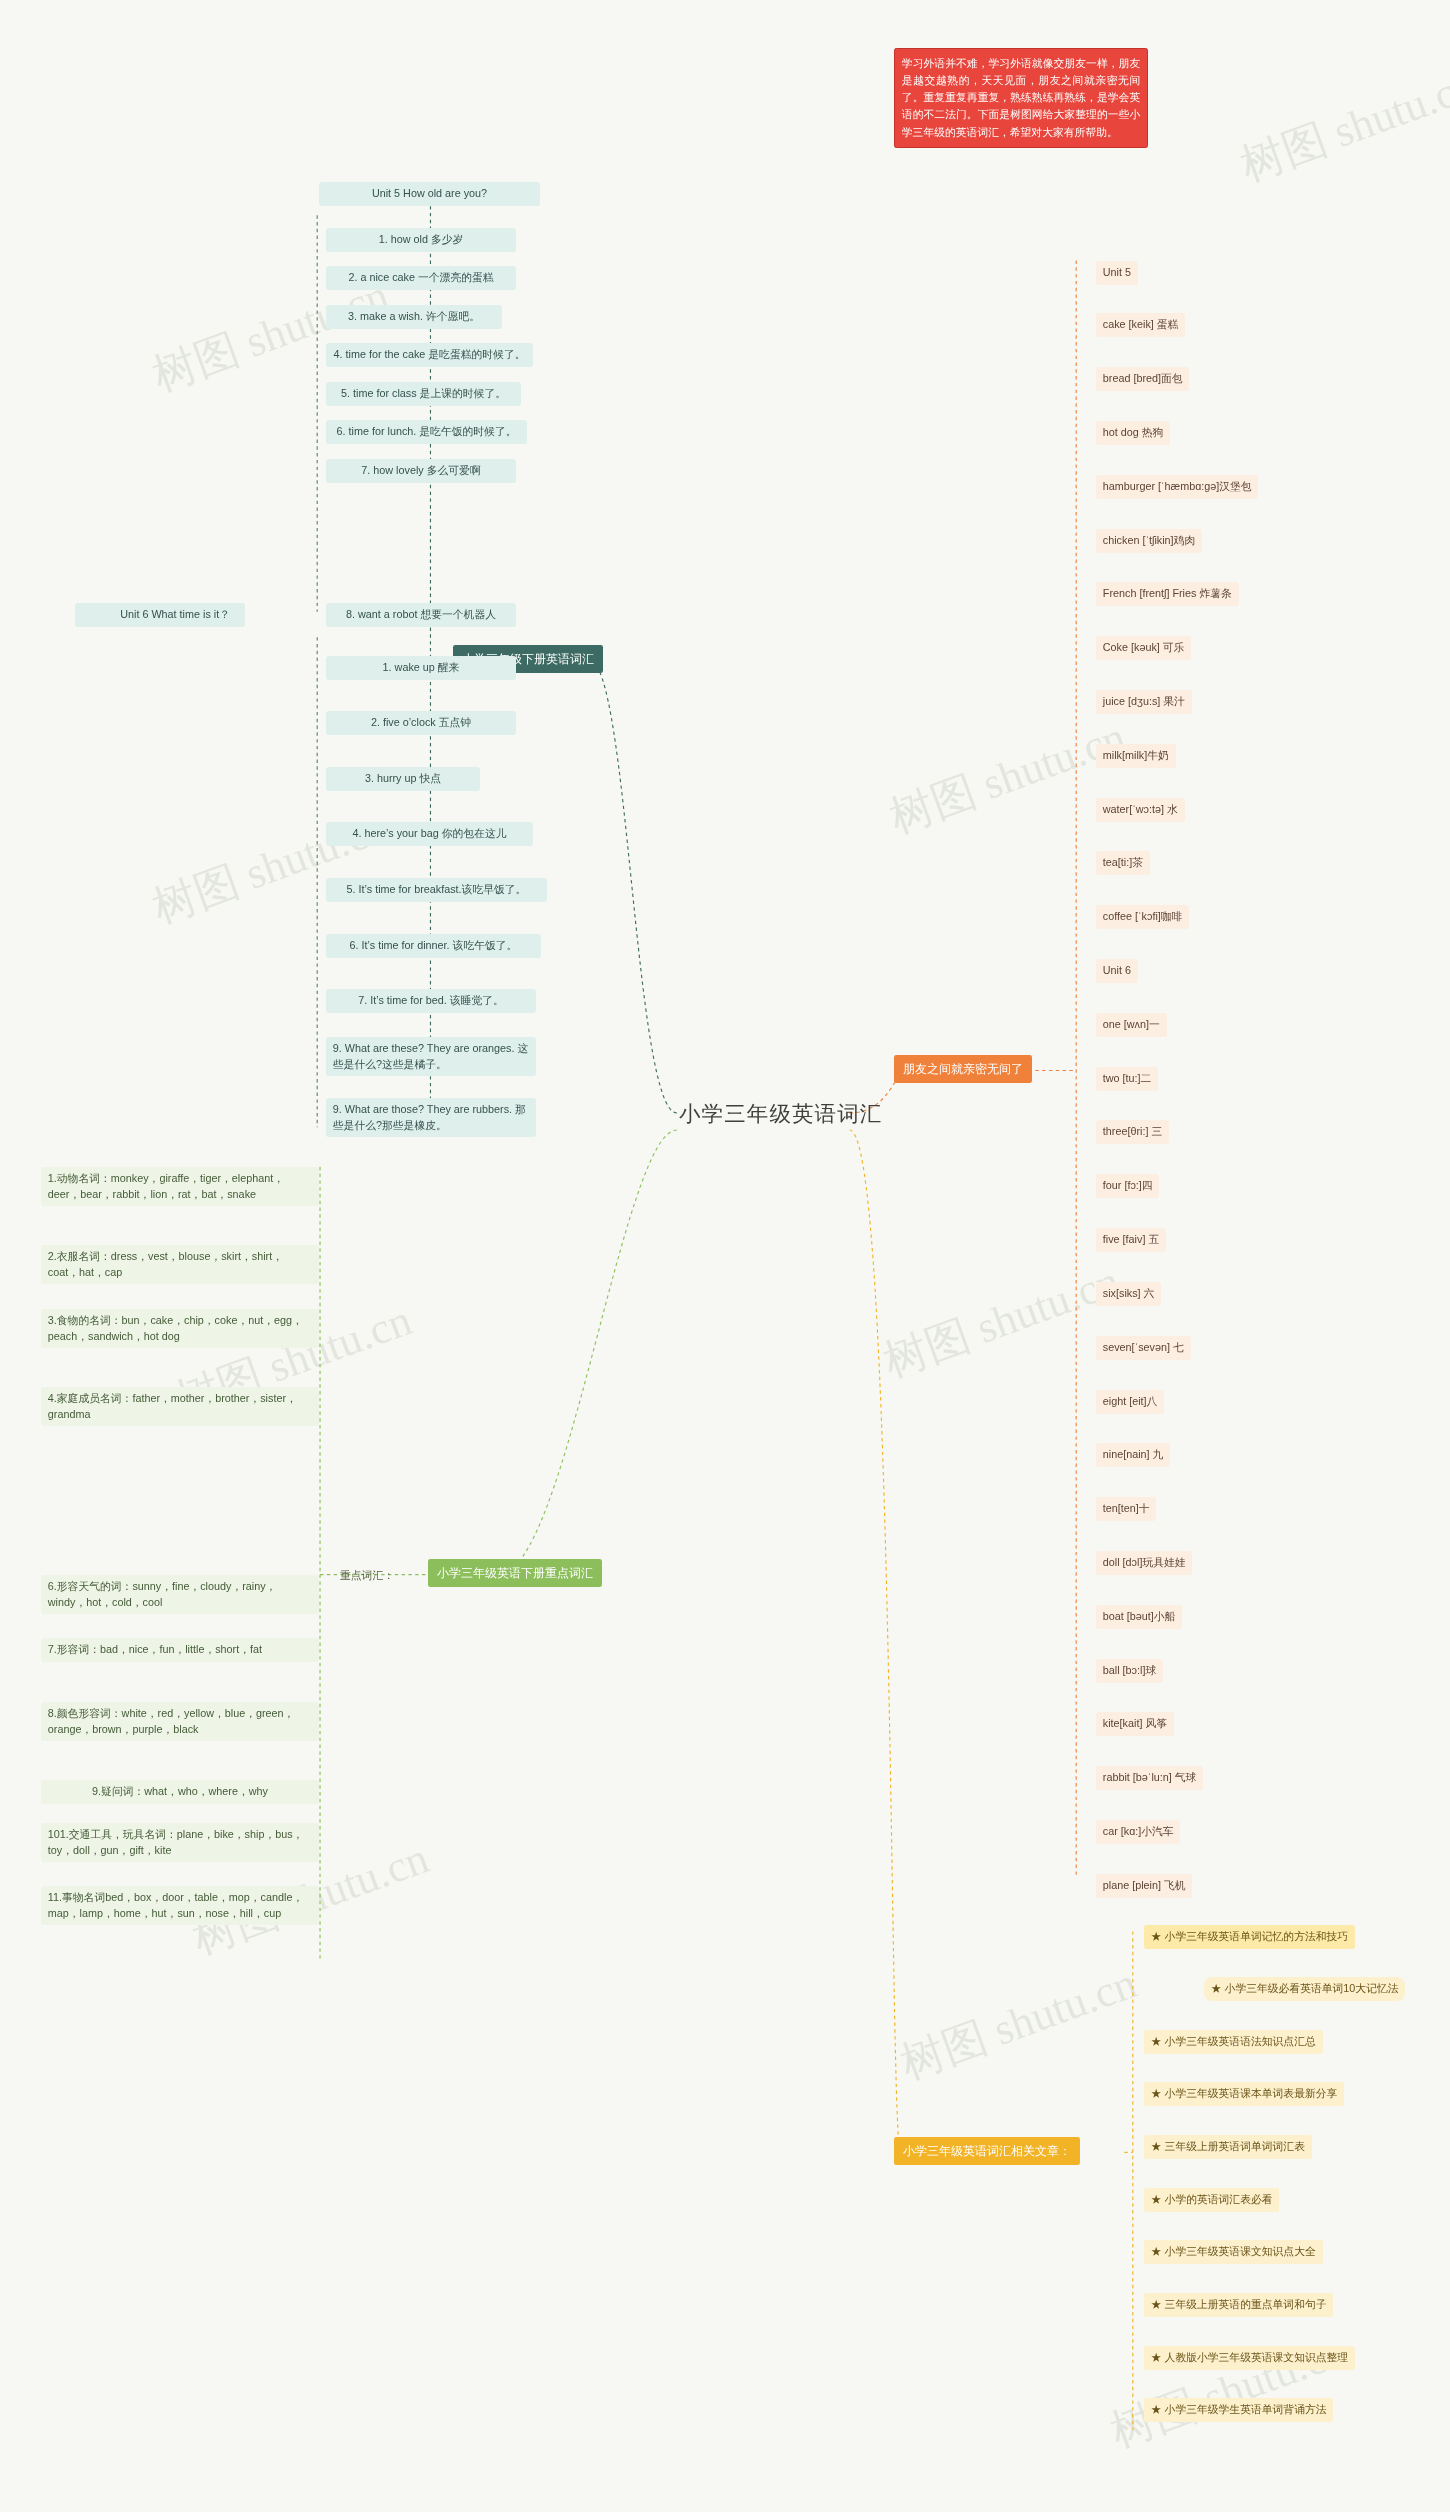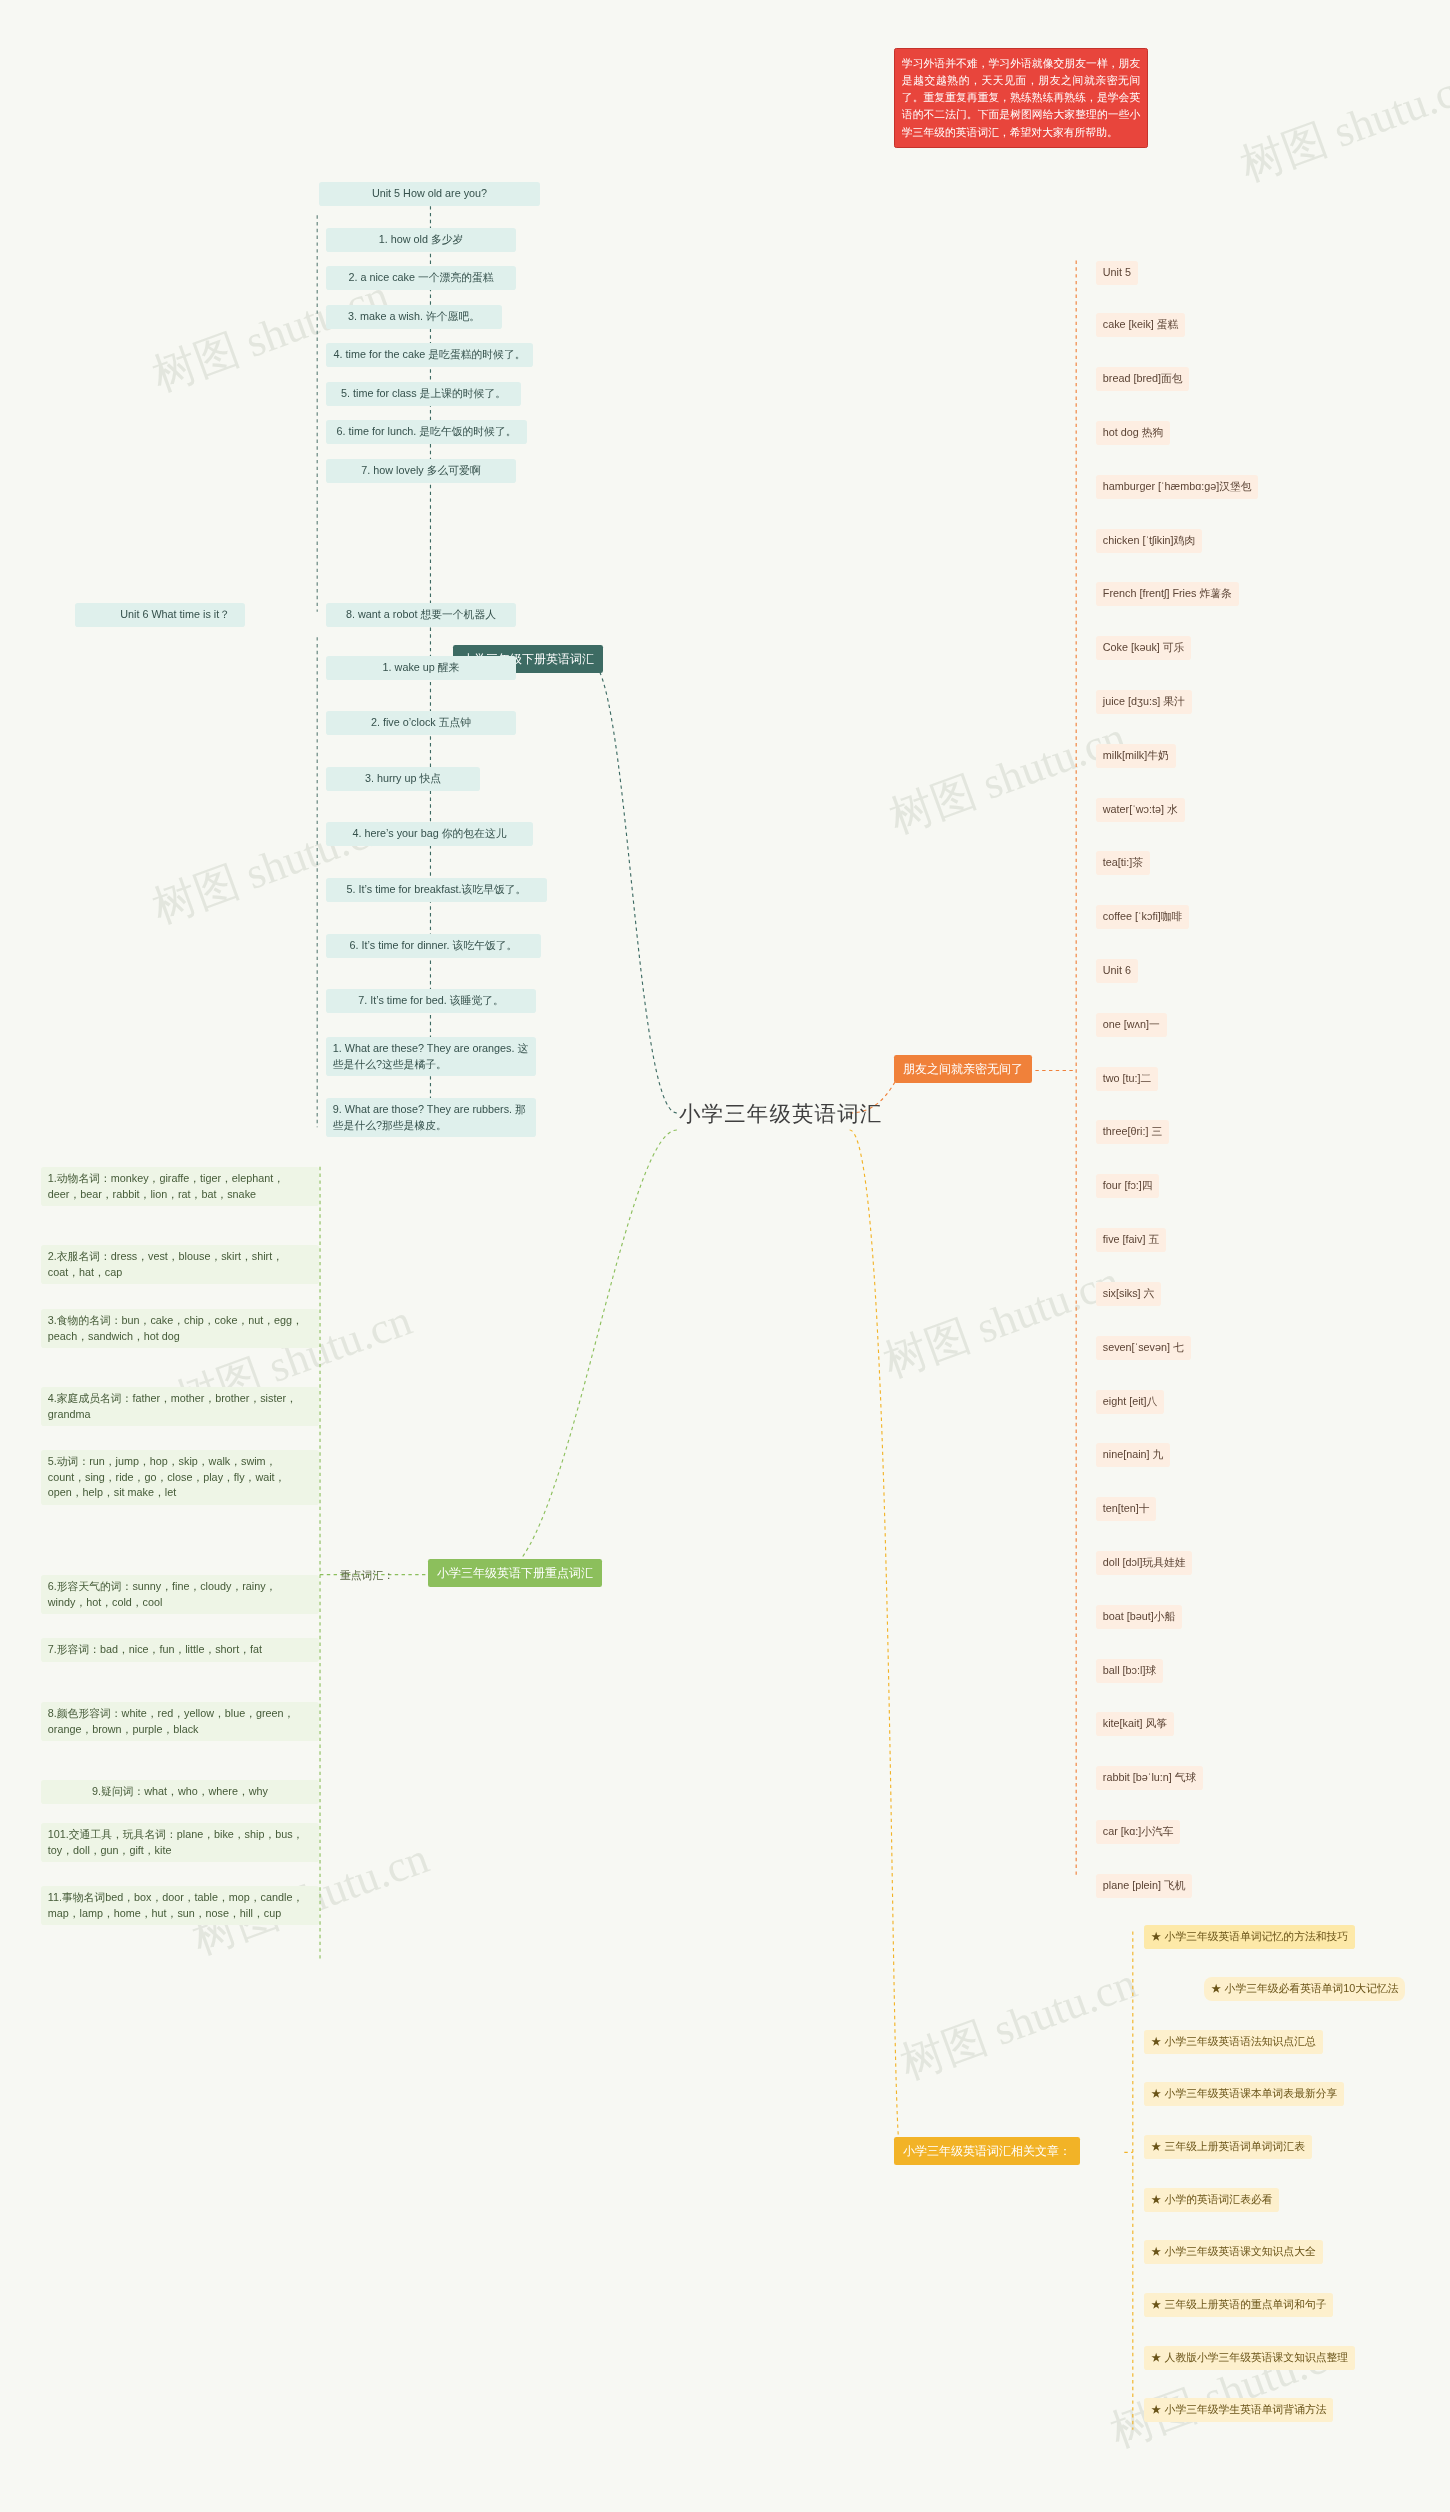--- a/index.html
+++ b/index.html
@@ -151,21 +151,21 @@
 
   <div class="node n-teal" style="left:75px; top:603px; width:170px; text-align:center;padding-left:37px;">Unit 6 What time is it？</div>
 
   <div class="node n-teal" style="left:326px; top:656px; width:190px; text-align:center;">1. wake up 醒来</div>
   <div class="node n-teal" style="left:326px; top:711px; width:190px; text-align:center;">2. five o’clock 五点钟</div>
   <div class="node n-teal" style="left:326px; top:767px; width:154px; text-align:center;">3. hurry up 快点</div>
   <div class="node n-teal" style="left:326px; top:822px; width:207px; text-align:center;">4. here’s your bag 你的包在这儿</div>
   <div class="node n-teal" style="left:326px; top:878px; width:221px; text-align:center;">5. It’s time for breakfast.该吃早饭了。</div>
   <div class="node n-teal" style="left:326px; top:934px; width:215px; text-align:center;">6. It’s time for dinner. 该吃午饭了。</div>
   <div class="node n-teal" style="left:326px; top:989px; width:210px; text-align:center;">7. It’s time for bed. 该睡觉了。</div>
-  <div class="node n-teal" style="left:326px; top:1037px; width:210px;">1. What are these? They are oranges. 这些是什么?这些是橘子。</div>
+  <div class="node n-teal" style="left:326px; top:1037px; width:210px;">9. What are these? They are oranges. 这些是什么?这些是橘子。</div>
   <div class="node n-teal" style="left:326px; top:1098px; width:210px;">9. What are those? They are rubbers. 那些是什么?那些是橡皮。</div>
 
   <div class="lbl-orange" style="left:894px; top:1055px;">朋友之间就亲密无间了</div>
 
   <div class="node n-peach" style="left:1096px; top:261px;">Unit 5</div>
   <div class="node n-peach" style="left:1096px; top:313px;">cake [keik] 蛋糕</div>
   <div class="node n-peach" style="left:1096px; top:367px;">bread [bred]面包</div>
   <div class="node n-peach" style="left:1096px; top:421px;">hot dog 热狗</div>
   <div class="node n-peach" style="left:1096px; top:475px;">hamburger [ˈhæmbɑ:gə]汉堡包</div>
   <div class="node n-peach" style="left:1096px; top:529px;">chicken [ˈtʃikin]鸡肉</div>
@@ -196,21 +196,20 @@
   <div class="node n-peach" style="left:1096px; top:1820px;">car [kɑ:]小汽车</div>
   <div class="node n-peach" style="left:1096px; top:1874px;">plane [plein] 飞机</div>
 
   <div class="lbl-green" style="left:428px; top:1559px;">小学三年级英语下册重点词汇</div>
   <div class="sub-label" style="left:340px; top:1569px;">重点词汇：</div>
 
   <div class="node n-green" style="left:41px; top:1167px; width:278px;">1.动物名词：monkey，giraffe，tiger，elephant，deer，bear，rabbit，lion，rat，bat，snake</div>
   <div class="node n-green" style="left:41px; top:1245px; width:278px;">2.衣服名词：dress，vest，blouse，skirt，shirt，coat，hat，cap</div>
   <div class="node n-green" style="left:41px; top:1309px; width:278px;">3.食物的名词：bun，cake，chip，coke，nut，egg，peach，sandwich，hot dog</div>
   <div class="node n-green" style="left:41px; top:1387px; width:278px;">4.家庭成员名词：father，mother，brother，sister，grandma</div>
-  <div class="node n-green" style="left:41px; top:1450px; width:278px;">5.动词：run，jump，hop，skip，walk，swim，count，sing，ride，go，close，play，fly，wait，open，help，sit make，let</div>
   <div class="node n-green" style="left:41px; top:1575px; width:278px;">6.形容天气的词：sunny，fine，cloudy，rainy，windy，hot，cold，cool</div>
   <div class="node n-green" style="left:41px; top:1638px; width:278px;">7.形容词：bad，nice，fun，little，short，fat</div>
   <div class="node n-green" style="left:41px; top:1702px; width:278px;">8.颜色形容词：white，red，yellow，blue，green，orange，brown，purple，black</div>
   <div class="node n-green" style="left:41px; top:1780px; width:278px; text-align:center;">9.疑问词：what，who，where，why</div>
   <div class="node n-green" style="left:41px; top:1823px; width:278px;">101.交通工具，玩具名词：plane，bike，ship，bus，toy，doll，gun，gift，kite</div>
   <div class="node n-green" style="left:41px; top:1886px; width:278px;">11.事物名词bed，box，door，table，mop，candle，map，lamp，home，hut，sun，nose，hill，cup</div>
 
   <div class="lbl-yellow" style="left:894px; top:2137px;">小学三年级英语词汇相关文章：</div>
 
   <div class="node n-yellow-hl" style="left:1144px; top:1925px;">★ 小学三年级英语单词记忆的方法和技巧</div>

